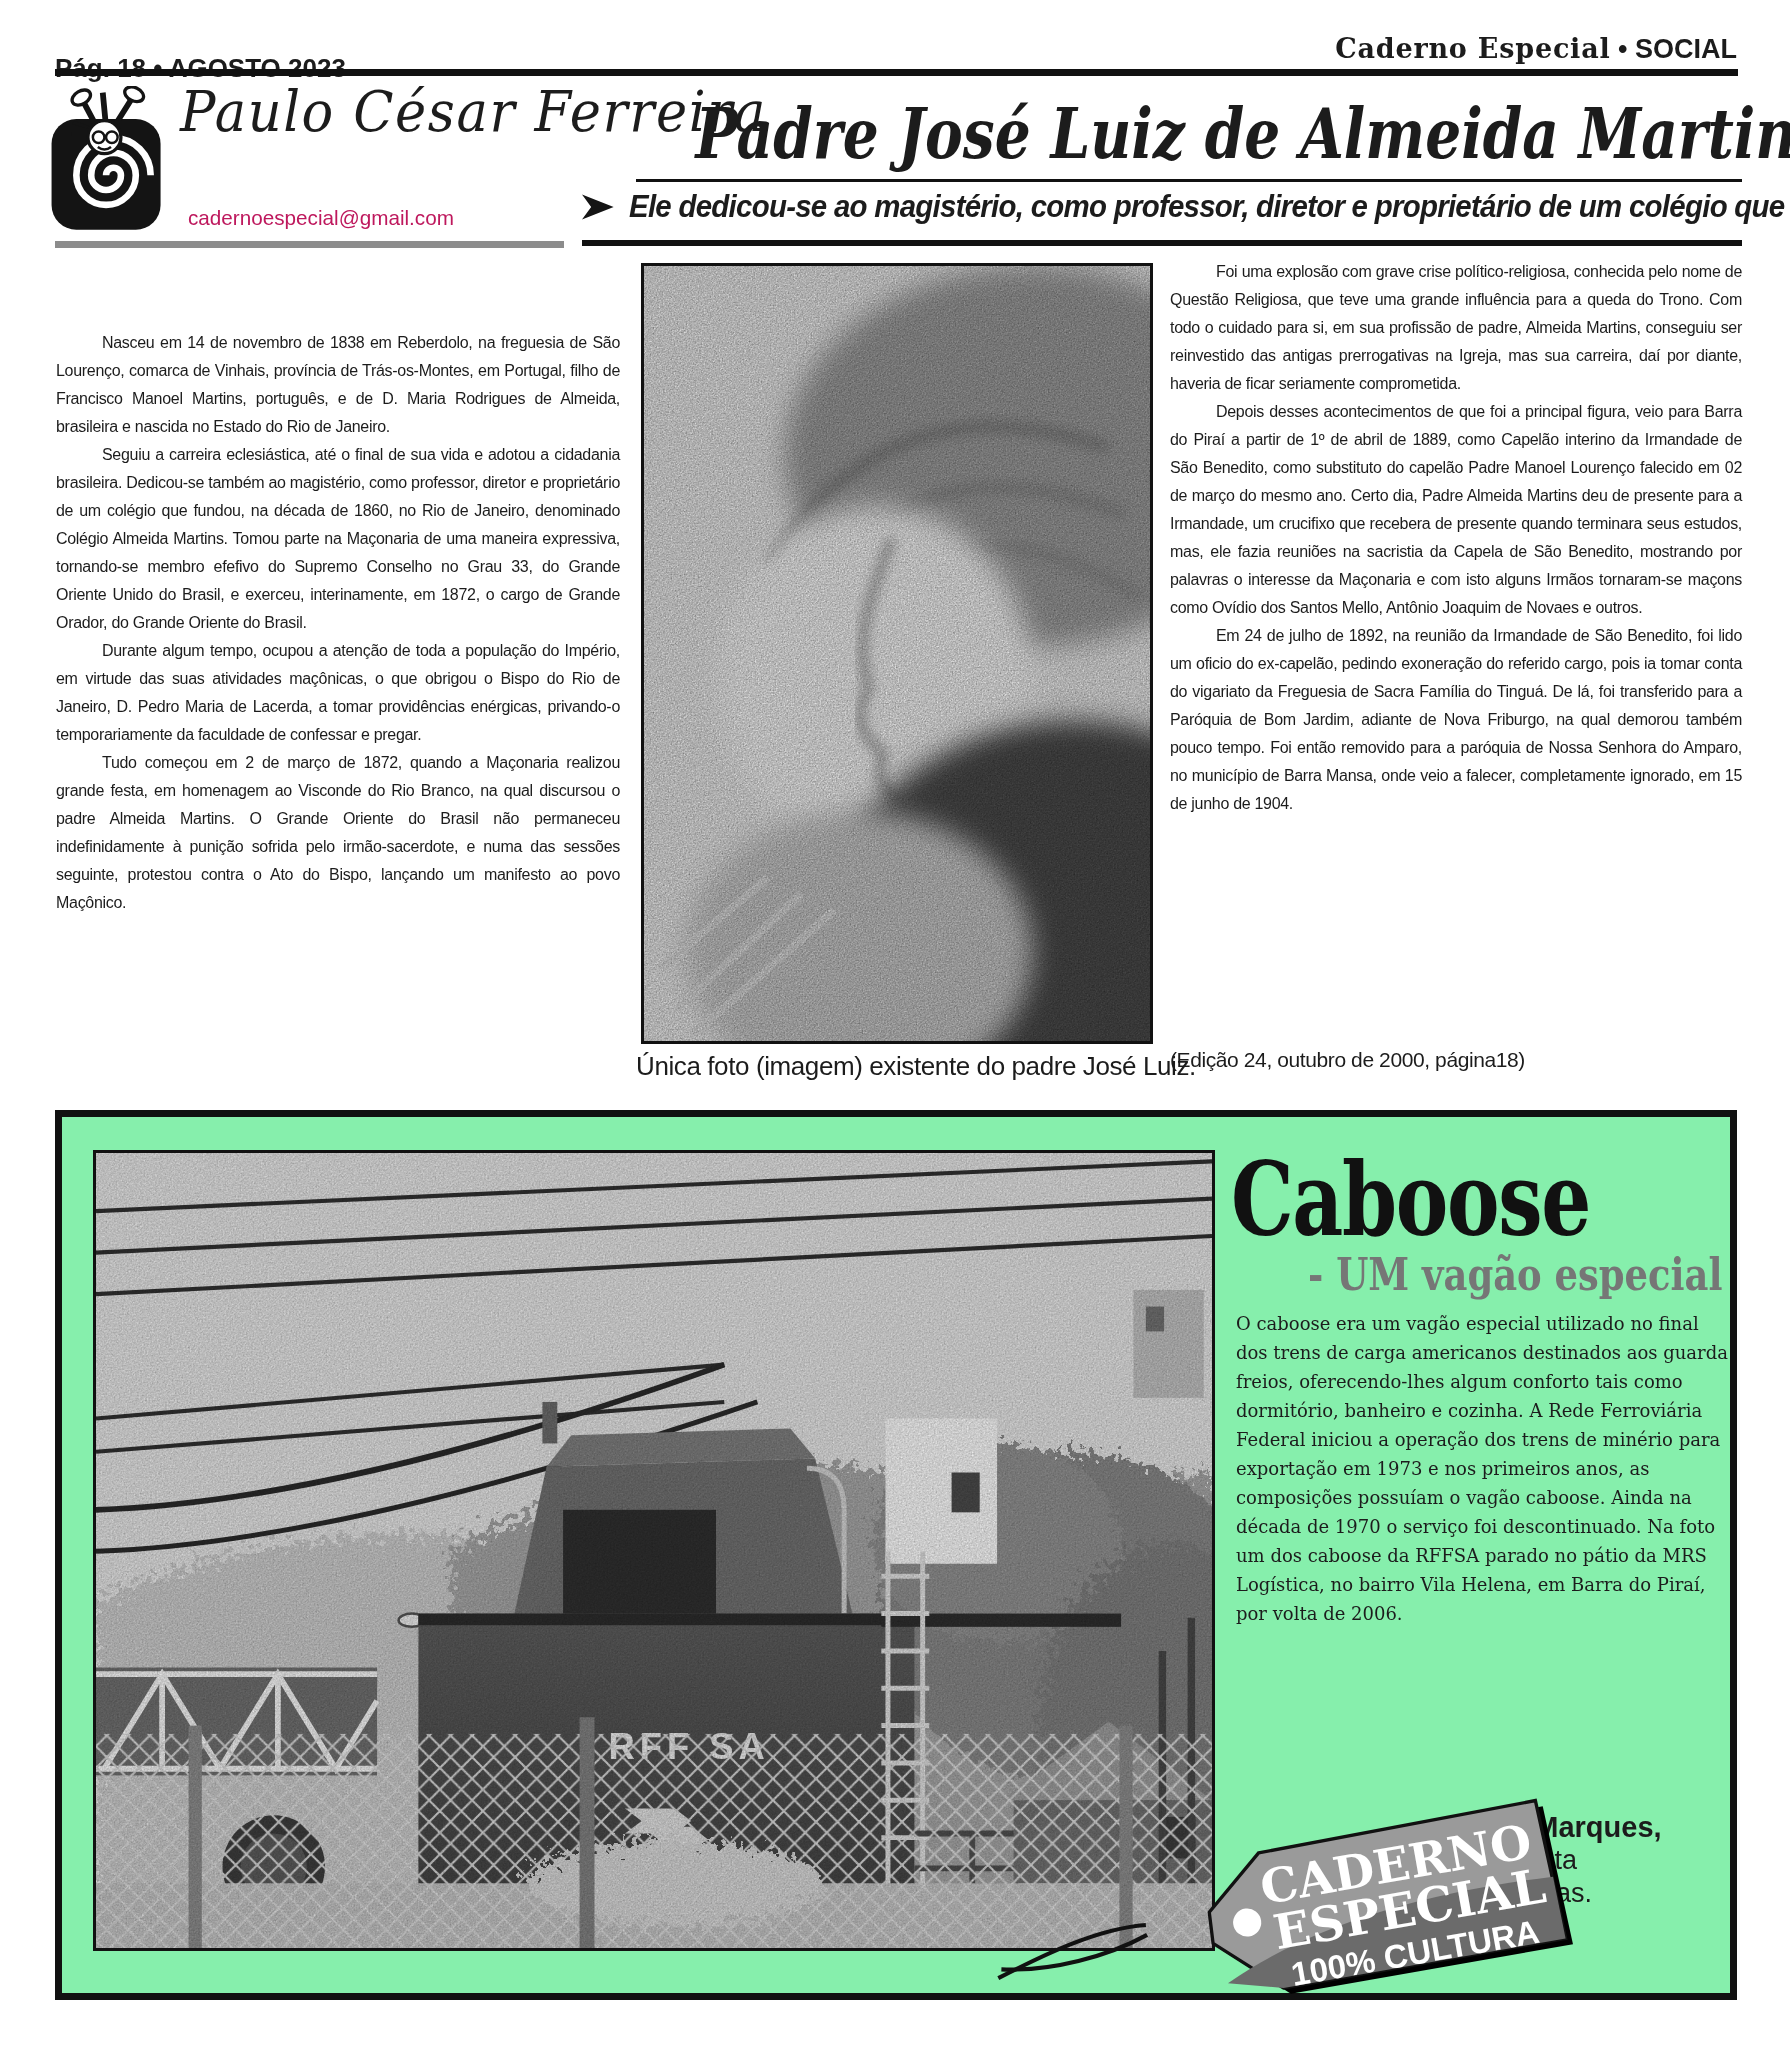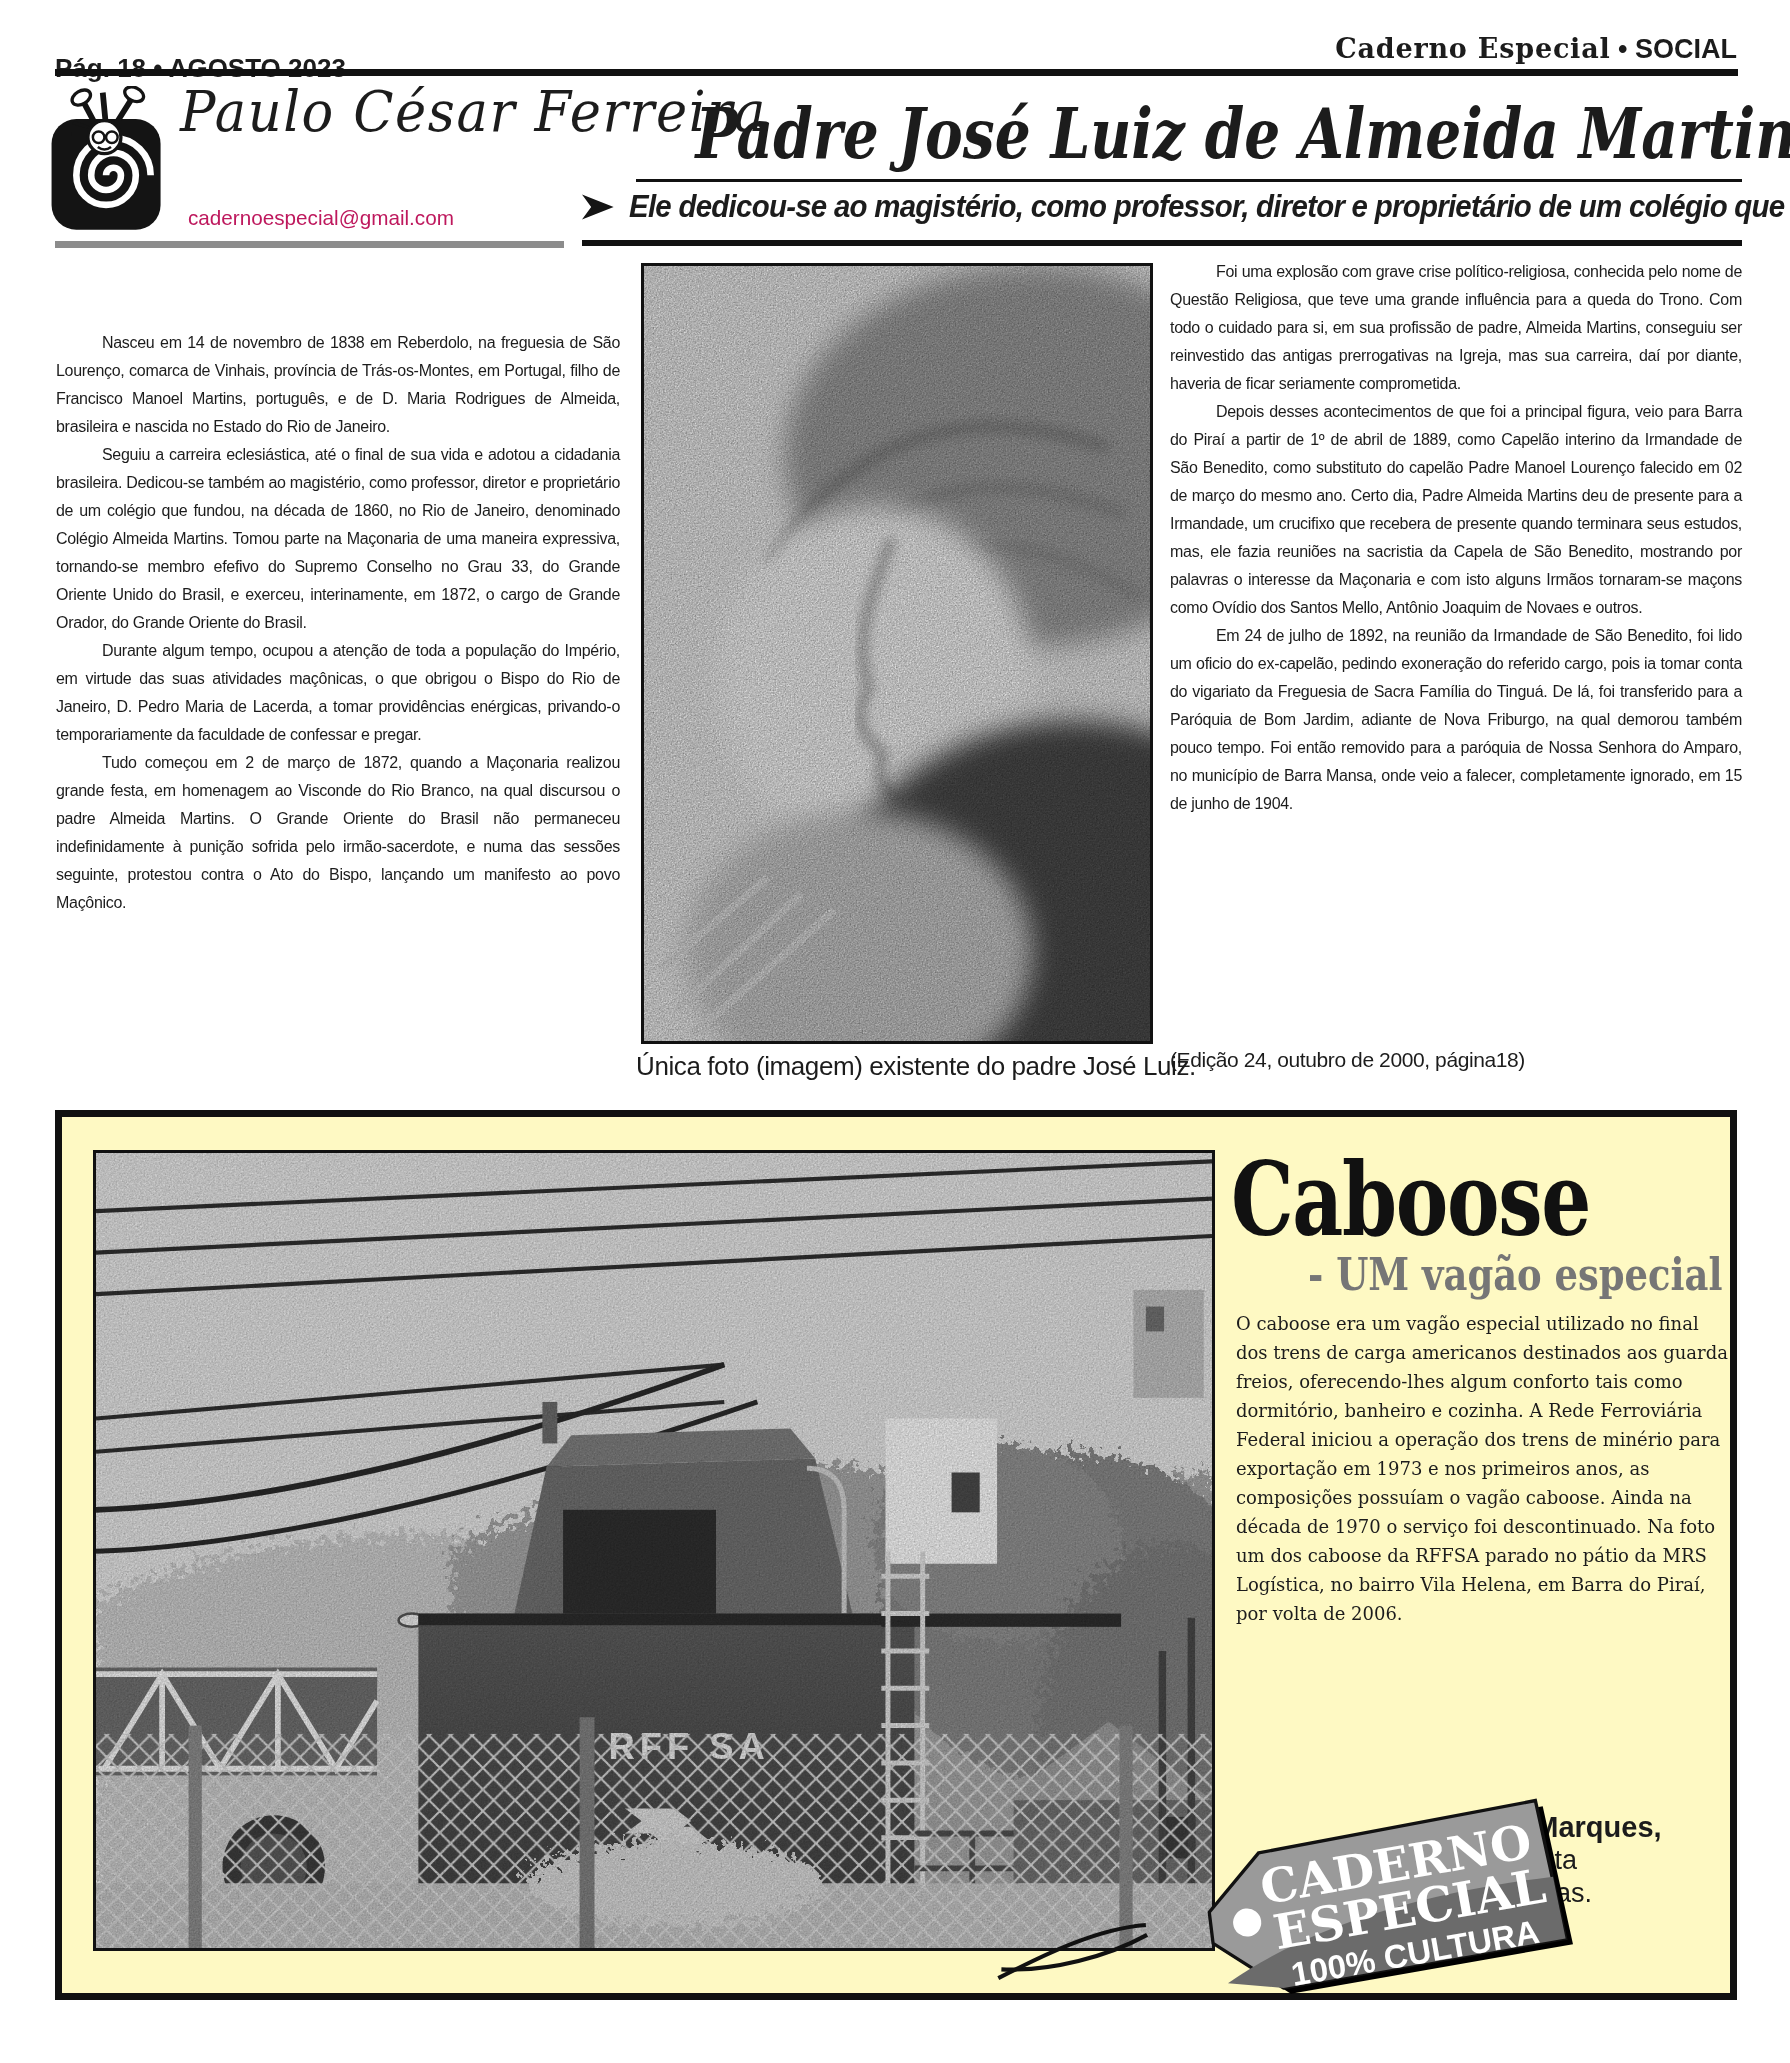--- a/index.html
+++ b/index.html
@@ -38,21 +38,21 @@
   .colL{left:56px;top:329px;width:564px;}
   .colR{left:1170px;top:258px;width:572px;}
   .colL p,.colR p{margin:0;text-indent:46px;font-size:16px;line-height:28px;text-align:justify;
                   letter-spacing:-0.3px;}
   .photo-frame{left:641px;top:263px;width:506px;height:775px;border:3.3px solid #111;background:#ddd;}
   .photo-frame svg{display:block;width:100%;height:100%;}
   .caption{left:636px;top:1051px;width:1149px;font-size:26px;letter-spacing:-0.4px;}
   .src-note{left:1170px;top:1048px;font-size:21px;letter-spacing:-0.4px;}
 
   
-  .bbox{left:55px;top:1110px;width:1668px;height:876px;border:7.4px solid #111;background:#fef9c3;}
+  .bbox{left:55px;top:1110px;width:1668px;height:876px;border:7.4px solid #111;background:#86efac;}
   .train-frame{left:31px;top:33px;width:1116px;height:795px;border:3.3px solid #111;background:#d9d9d9;}
   .train-frame svg{display:block;width:100%;height:100%;}
   .cab-head{left:1169px;top:23px;font-family:"DejaVu Serif",serif;font-weight:bold;font-size:101px;
             letter-spacing:-1.7px;transform:scaleX(.78);transform-origin:left top;white-space:nowrap;color:#111;}
   .cab-sub{left:1246px;top:131px;font-family:"DejaVu Serif",serif;font-weight:bold;font-size:45px;
            color:#767676;transform:scaleX(.82);transform-origin:left top;white-space:nowrap;}
   .cab-body{left:1174px;top:192px;width:496px;font-family:"DejaVu Serif",serif;font-size:18px;
             line-height:29px;text-align:left;}
   .cab-author{left:1374px;top:694px;font-size:27px;line-height:33px;}
   .cab-author .a1{font-weight:bold;font-size:29px;}

